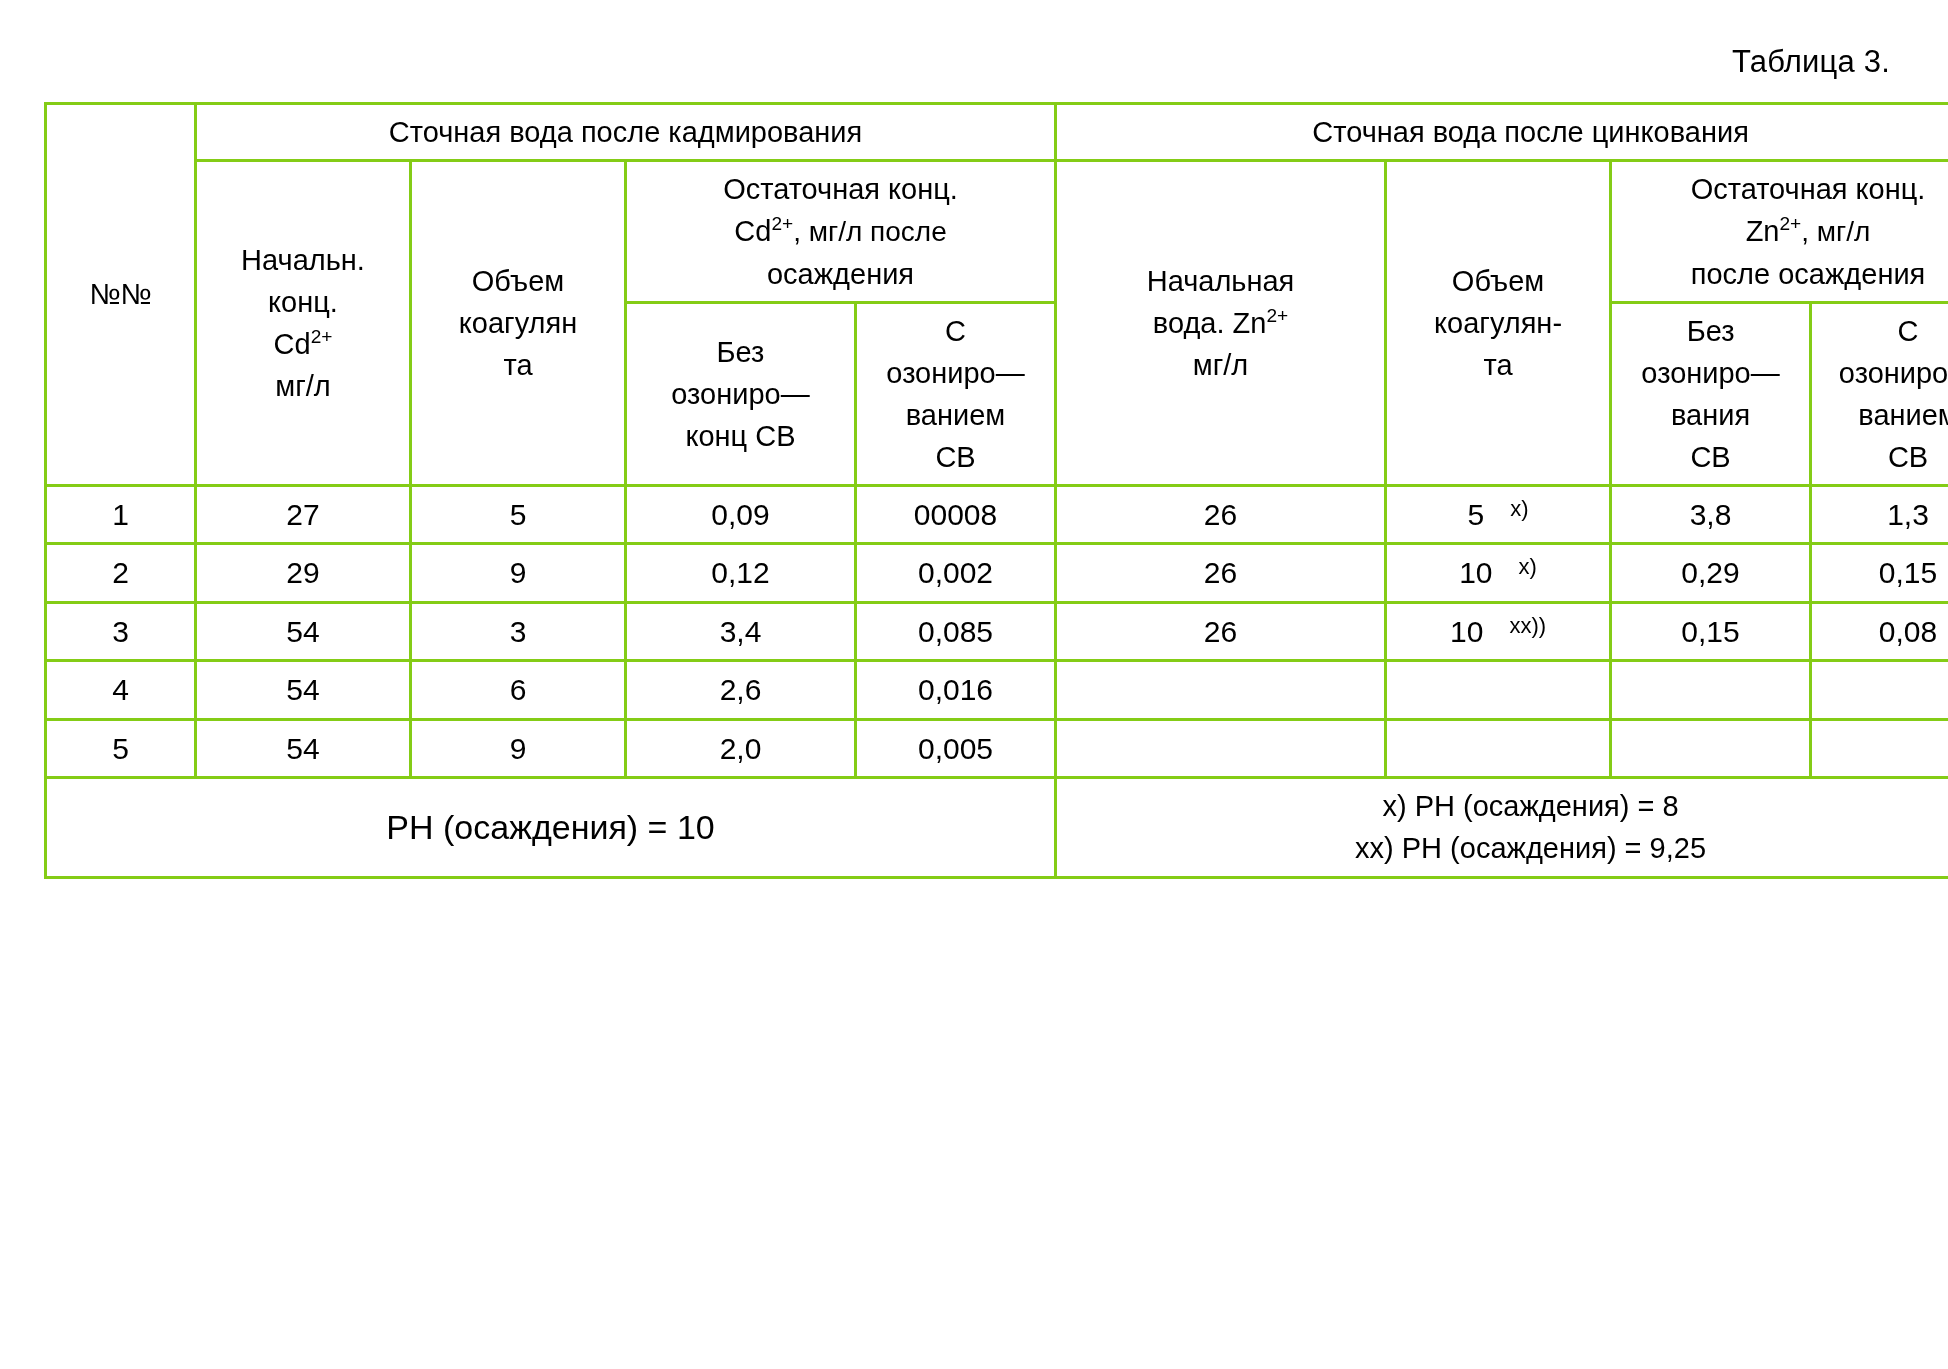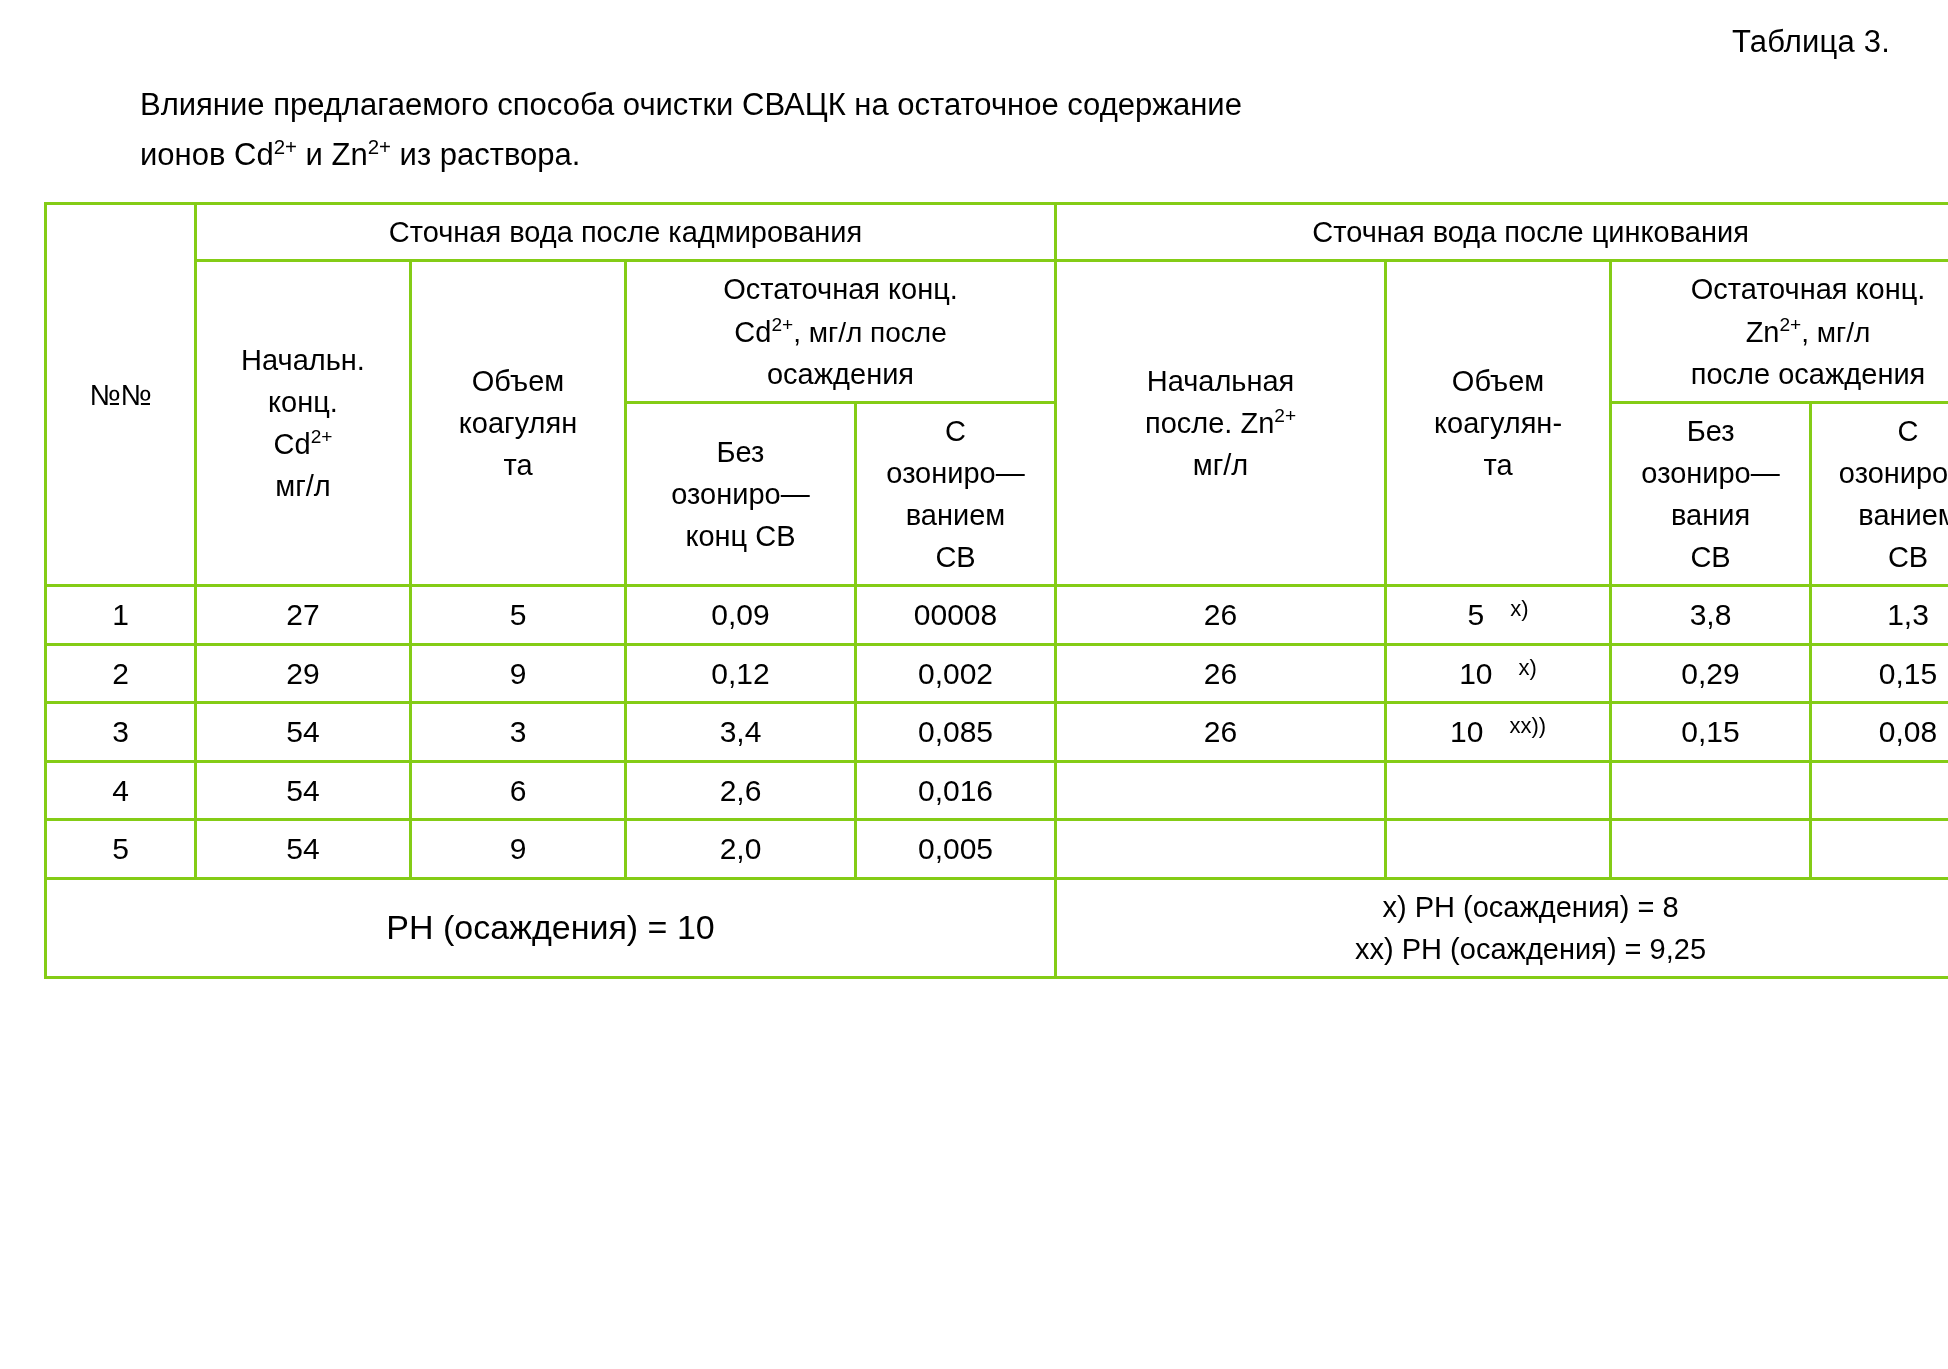--- a/index.html
+++ b/index.html
@@ -13,21 +13,22 @@
     font-family: "Liberation Sans", sans-serif;
     color: #000000;
     position: relative;
     overflow: hidden;
   }
   .page {
     position: relative;
     width: 1948px;
     height: 1115px;
     box-sizing: border-box;
-    padding: 16px 30px;
+    padding: 8px 30px;
+    margin-top: 28px;
   }
   .table-label {
     text-align: right;
     font-size: 31px;
     padding-top: 8px;
     padding-right: 28px;
     letter-spacing: 0.2px;
   }
   .caption {
     font-size: 31px;
@@ -100,24 +101,20 @@
     display: block;
   }
 </style>
 </head>
 <body>
 
 <div class="page">
 
   <div class="table-label">Таблица 3.</div>
 
-  <div class="caption">
-    <span>Влияние предлагаемого способа очистки СВАЦК на остаточное содержание</span>
-    <span class="line2"><span>ионов Cd</span><sup>2+</sup><span> и </span><span>Zn</span><sup>2+</sup><span> из раствора.</span></span>
-  </div>
 
   <div class="tbl-wrap">
     <table class="main">
       <colgroup>
         <col style="width:150px">
         <col style="width:215px">
         <col style="width:215px">
         <col style="width:230px">
         <col style="width:200px">
         <col style="width:330px">
@@ -145,21 +142,21 @@
           <span class="hdr-multi">коагулян</span>
           <span class="hdr-multi">та</span>
         </td>
         <td colspan="2" class="vhead">
           <span class="hdr-multi">Остаточная конц.</span>
           <span class="hdr-multi"><span>Cd</span><sup>2+</sup><span class="sm">,    мг/л после</span></span>
           <span class="hdr-multi">осаждения</span>
         </td>
         <td rowspan="2" class="vhead">
           <span class="hdr-multi">Начальная</span>
-          <span class="hdr-multi"><span>после. Zn</span><sup>2+</sup></span>
+          <span class="hdr-multi"><span>вода. Zn</span><sup>2+</sup></span>
           <span class="hdr-multi">мг/л</span>
         </td>
         <td rowspan="2" class="vhead">
           <span class="hdr-multi">Объем</span>
           <span class="hdr-multi">коагулян-</span>
           <span class="hdr-multi">та</span>
         </td>
         <td colspan="2" class="vhead">
           <span class="hdr-multi">Остаточная конц.</span>
           <span class="hdr-multi"><span>Zn</span><sup>2+</sup><span class="sm">, мг/л</span></span>

